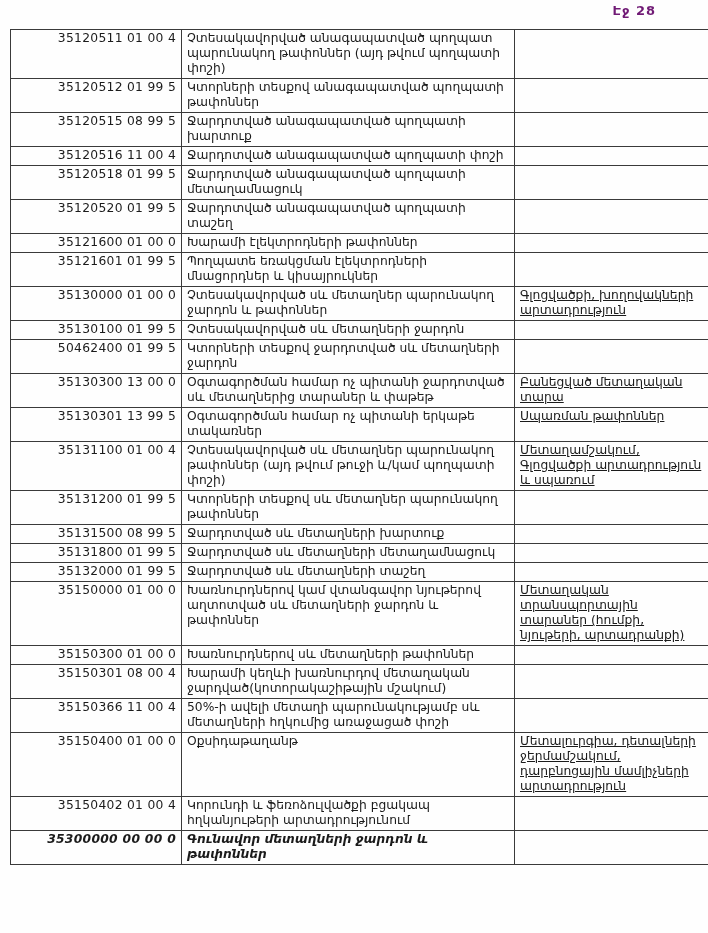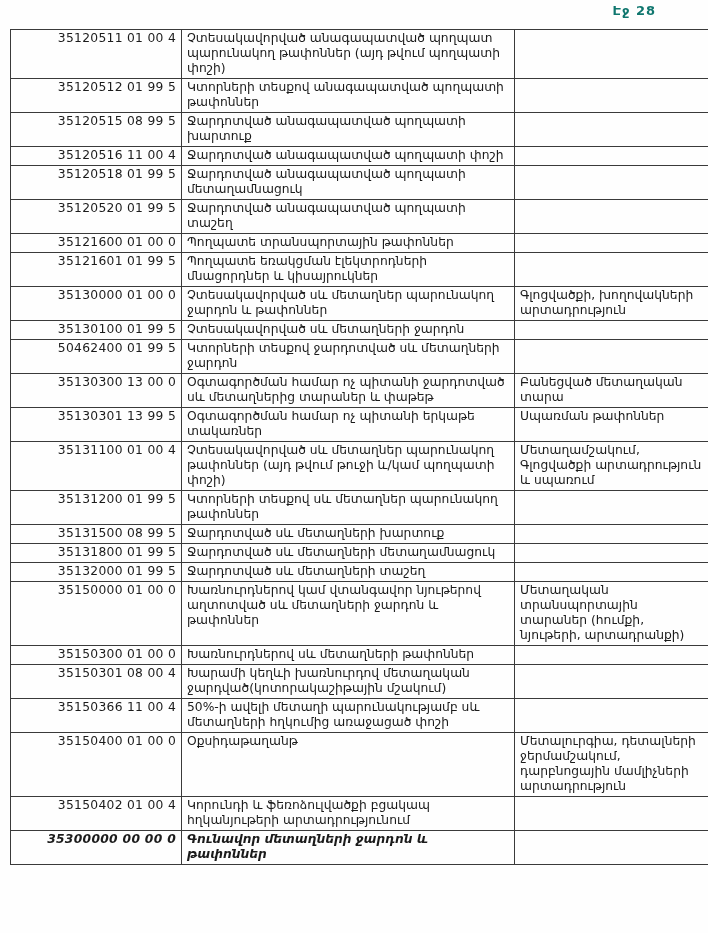--- a/index.html
+++ b/index.html
@@ -19,42 +19,42 @@
     background: #fefefe;
     overflow: hidden;
   }
   .page-header {
     position: absolute;
     top: 3px;
     right: 52px;
     font-size: 13px;
     font-weight: bold;
     letter-spacing: 1px;
-    color: #0f766e;
+    color: #701a75;
   }
   table.waste-table {
     position: absolute;
     top: 29px;
     left: 10px;
     width: 690px;
     border-collapse: collapse;
     table-layout: fixed;
     font-size: 12.3px;
     line-height: 1.22;
   }
   table.waste-table td {
     border: 1px solid #3a3a3a;
     vertical-align: top;
     padding: 1px 5px 2px 5px;
     overflow: hidden;
     word-wrap: break-word;
   }
   td.c1 { width: 160px; white-space: nowrap; letter-spacing: 0.3px; text-align: right; }
   td.c2 { width: 322px; }
-  td.c3 { width: 184px; }
+  td.c3 { width: 184px; text-decoration: underline; }
   tr.total-row td {
     font-style: italic;
     font-weight: bold;
   }
 </style>
 </head>
 <body>
 
 <div class="page">
   <div class="page-header">Էջ 28</div>
@@ -86,21 +86,21 @@
         <td class="c2">Ջարդոտված անագապատված պողպատի մետաղամնացուկ</td>
         <td class="c3"></td>
       </tr>
       <tr>
         <td class="c1">35120520 01 99 5</td>
         <td class="c2">Ջարդոտված անագապատված պողպատի տաշեղ</td>
         <td class="c3"></td>
       </tr>
       <tr>
         <td class="c1">35121600 01 00 0</td>
-        <td class="c2">Պողպատե տրանսպորտային թափոններ</td>
+        <td class="c2">Խարամի էլեկտրոդների թափոններ</td>
         <td class="c3"></td>
       </tr>
       <tr>
         <td class="c1">35121601 01 99 5</td>
         <td class="c2">Պողպատե եռակցման էլեկտրոդների մնացորդներ և կիսայրուկներ</td>
         <td class="c3"></td>
       </tr>
       <tr>
         <td class="c1">35130000 01 00 0</td>
         <td class="c2">Չտեսակավորված սև մետաղներ պարունակող ջարդոն և թափոններ</td>

